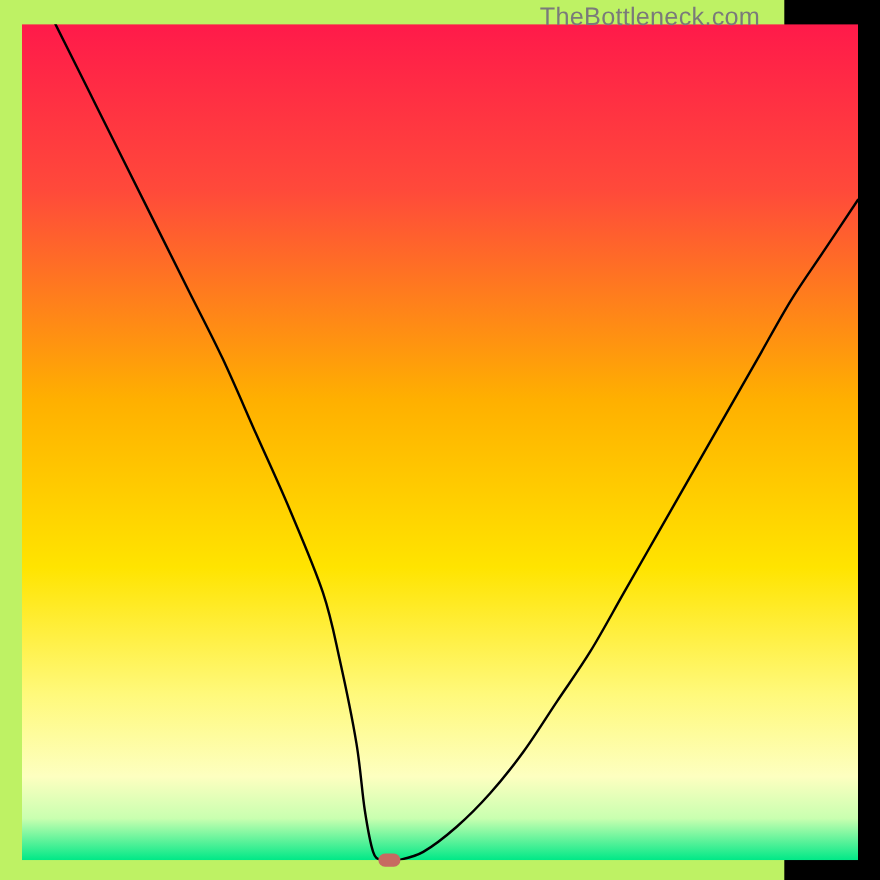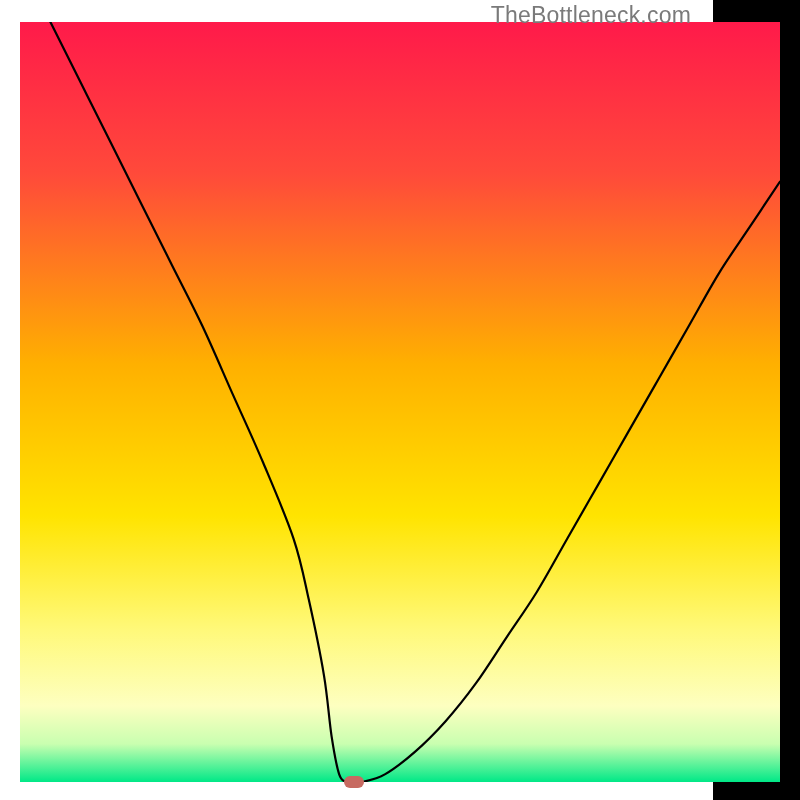--- a/index.html
+++ b/index.html
@@ -8,21 +8,21 @@
     background: #000;
     width: 800px;
     height: 800px;
     overflow: hidden;
     font-family: Arial, Helvetica, sans-serif;
   }
   .frame {
     position: relative;
     width: 713px;
     height: 800px;
-    background: #ffffff;
+    background: #bef264;
   }
   .watermark {
     position: absolute;
     top: 2px;
     right: 22px;
     color: #7a7a7a;
     font-size: 23px;
     font-weight: 500;
     letter-spacing: 0.2px;
     z-index: 10;

